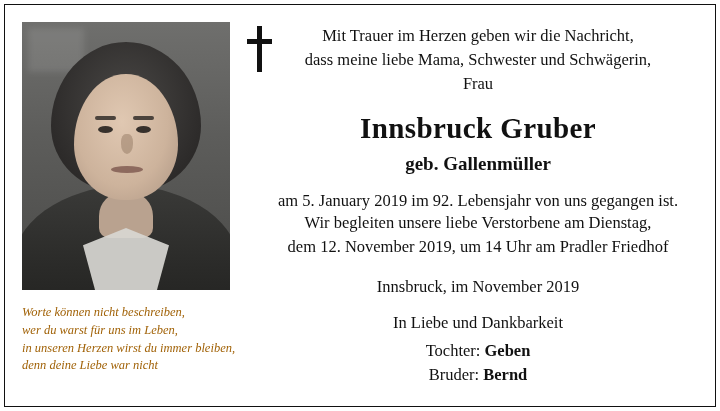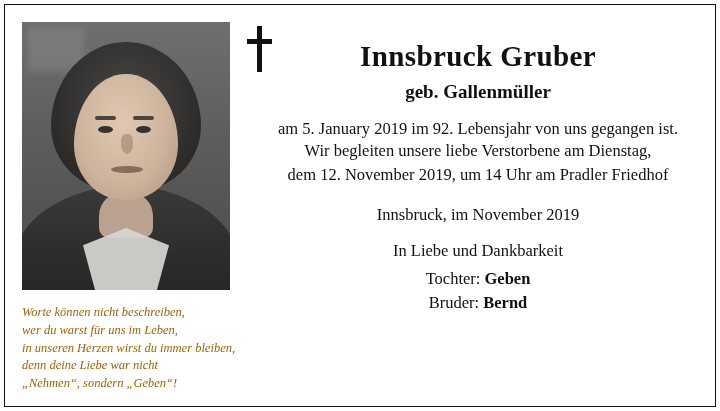--- a/index.html
+++ b/index.html
@@ -249,30 +249,34 @@
       <div class="eye right"></div>
       <div class="nose"></div>
       <div class="mouth"></div>
     </div>
 
     <div class="quote">
       <div>Worte können nicht beschreiben,</div>
       <div>wer du warst für uns im Leben,</div>
       <div>in unseren Herzen wirst du immer bleiben,</div>
       <div>denn deine Liebe war nicht</div>
-      <div>„Nehmen“, sondern „Geben“!</div>
     </div>
   </div>
 
   <div class="cross">
     <div class="v"></div>
     <div class="h"></div>
   </div>
 
   <div class="right-col">
+    <div class="intro">
+      <div>Mit Trauer im Herzen geben wir die Nachricht,</div>
+      <div>dass meine liebe Mama, Schwester und Schwägerin,</div>
+      <div>Frau</div>
+    </div>
 
     <div class="name">Innsbruck Gruber</div>
     <div class="maiden">geb. Gallenmüller</div>
 
     <div class="passing">am 5. January 2019 im 92. Lebensjahr von uns gegangen ist.</div>
 
     <div class="funeral">
       <div>Wir begleiten unsere liebe Verstorbene am Dienstag,</div>
       <div>dem 12. November 2019, um 14 Uhr am Pradler Friedhof</div>
     </div>

